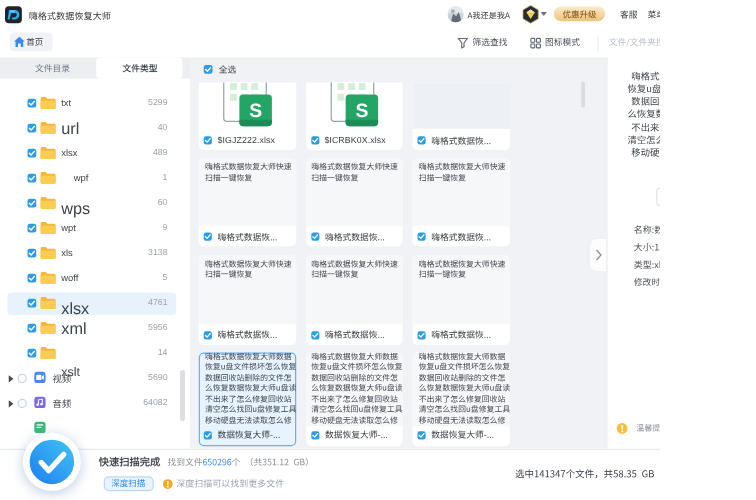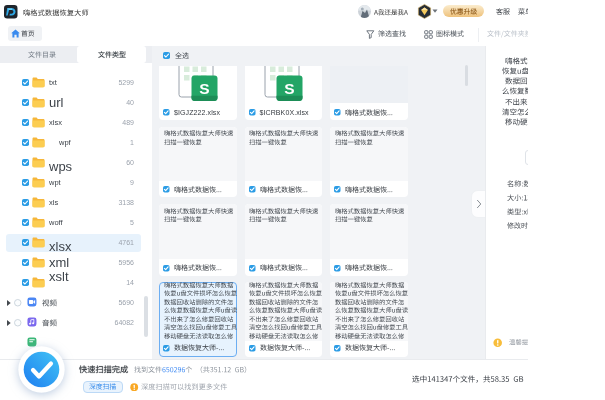--- a/index.html
+++ b/index.html
@@ -415,21 +415,21 @@
     <div style="position:absolute;left:49px;top:257.5px;font-size:13px;line-height:10px;color:#3d434a">xml</div>
     <div style="position:absolute;left:90px;top:257.5px;width:44px;text-align:right;font-size:7px;line-height:10px;color:#9ba2ac">5956</div>
     <svg class="tx" style="left:21.5px;top:279.0px" width="8" height="8">
 <rect x="0" y="0" width="7.0" height="7.0" rx="1.8" fill="#2b9ce5"></rect>
 <path d="M1.5 3.6 L2.9 5.0 L5.5 2.1" stroke="#fff" stroke-width="1.1" fill="none" stroke-linecap="round" stroke-linejoin="round"></path>
 </svg>
     <svg class="tx" style="left:31.5px;top:277.0px" width="13" height="11">
 <path d="M0.5 1.8 C0.5 1.1 1 0.6 1.7 0.6 L4.6 0.6 L5.8 1.9 L11.3 1.9 C12 1.9 12.5 2.4 12.5 3.1 L12.5 9 C12.5 9.7 12 10.2 11.3 10.2 L1.7 10.2 C1 10.2 0.5 9.7 0.5 9 Z" fill="#f6b73c"></path>
 <path d="M0.5 3.6 L12.5 3.6 L12.5 9 C12.5 9.7 12 10.2 11.3 10.2 L1.7 10.2 C1 10.2 0.5 9.7 0.5 9 Z" fill="#fccd51"></path>
 </svg>
-    <div style="position:absolute;left:49px;top:272px;font-size:13px;line-height:10px;color:#3d434a">xslt</div>
+    <div style="position:absolute;left:49px;top:294px;font-size:10px;line-height:10px;color:#3d434a">xslt</div>
     <div style="position:absolute;left:90px;top:277.5px;width:44px;text-align:right;font-size:7px;line-height:10px;color:#9ba2ac">14</div>
     <svg class="tx" style="left:5.8px;top:298.5px" width="6" height="8">
       <path d="M1 1.1 L4.7 4 L1 6.9 Z" fill="#43484e"></path>
     </svg>
     <svg class="tx" style="left:14.0px;top:298.8px" width="8" height="8">
       <circle cx="3.75" cy="3.75" r="3.25" fill="#fbfdfe" stroke="#cdd6de" stroke-width="1"></circle>
     </svg>
     <svg class="tx" style="left:27px;top:297.0px" width="11" height="11">
 <g transform="scale(0.9)">
         <rect x="0.5" y="0.5" width="10" height="10" rx="2.6" fill="#4a86f4"></rect>

